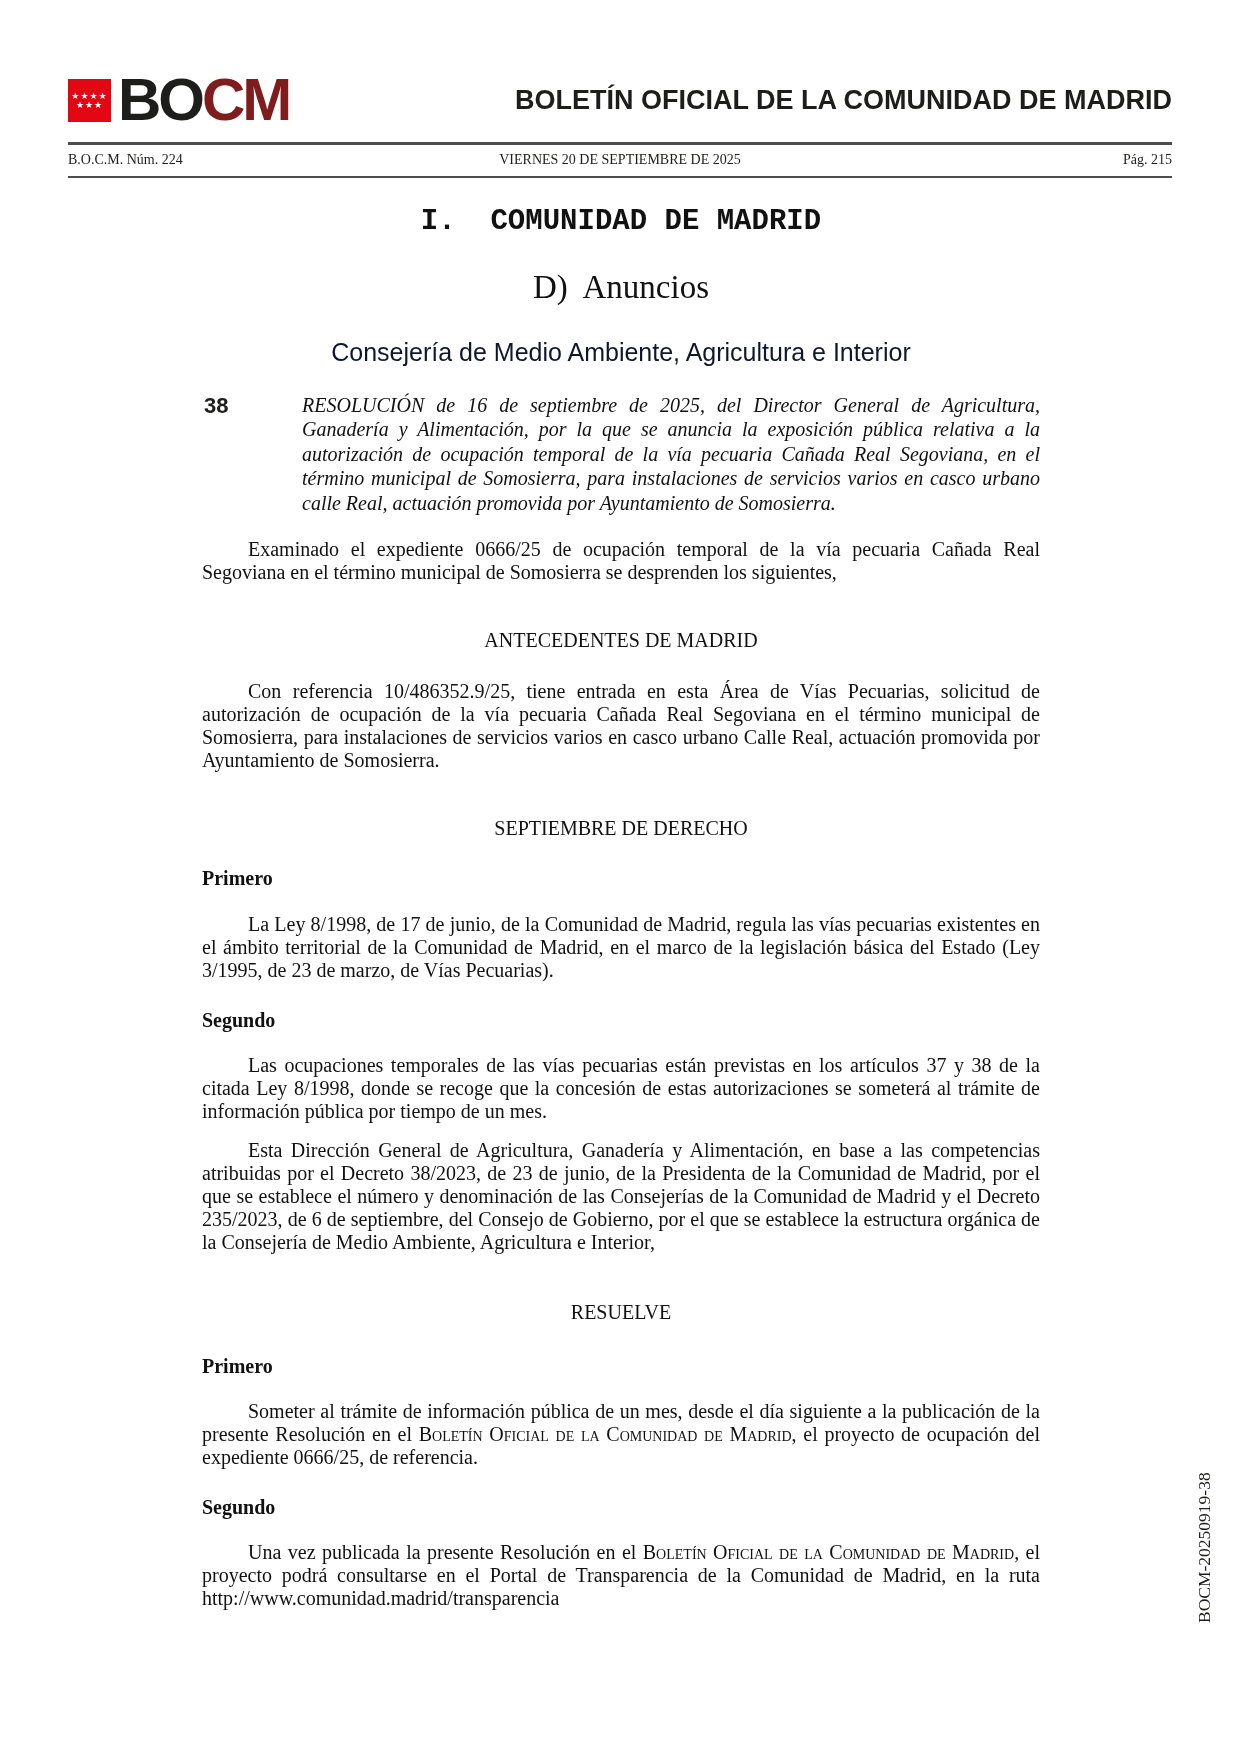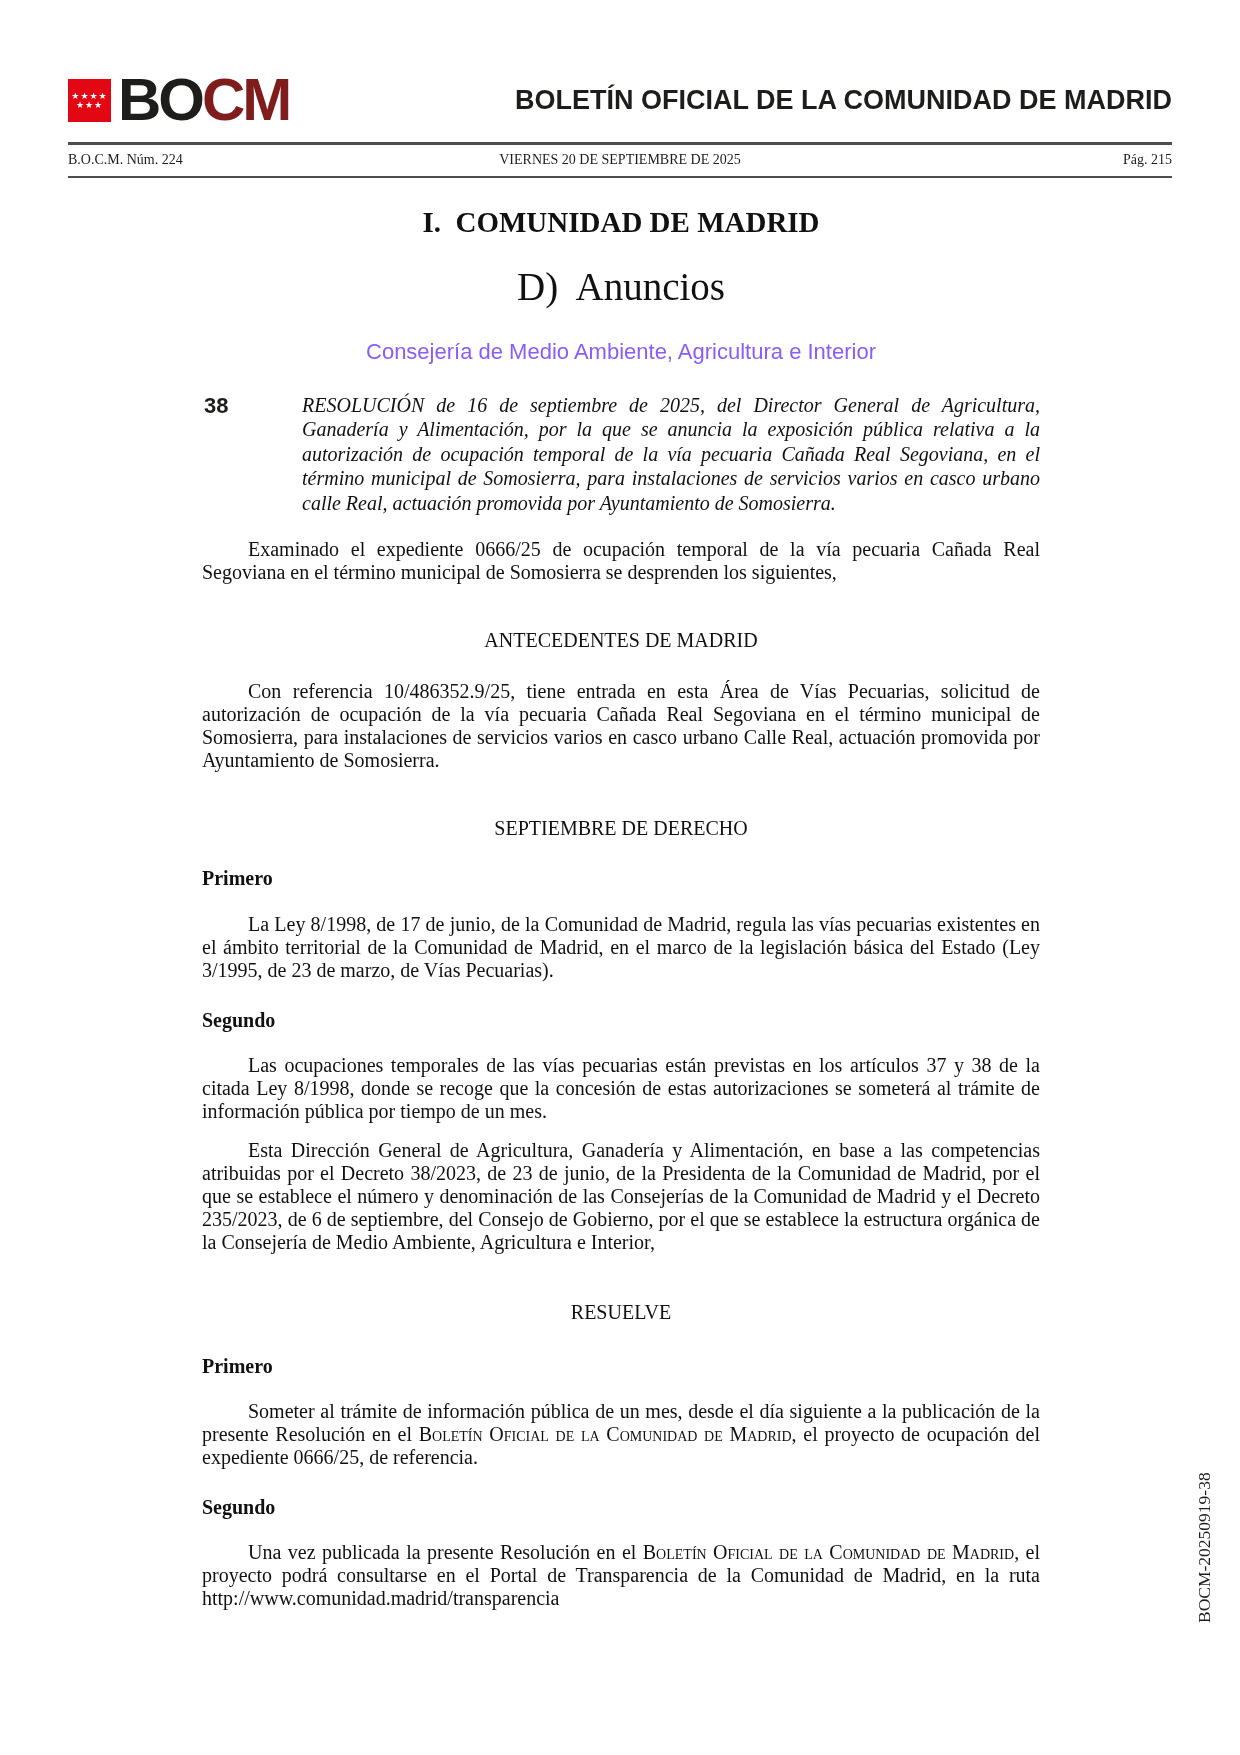--- a/index.html
+++ b/index.html
@@ -52,30 +52,30 @@
   .pageinfo .pi-center{ flex: 2; text-align: center; }
   .pageinfo .pi-right { flex: 1; text-align: right; }
 
   
   .content {
     position: absolute; top: 177px; left: 202px; width: 838px;
     font-size: 20px; line-height: 23px;
   }
   .title-1 {
     margin: 29px 0 1px 0; text-align: center; white-space: pre-wrap;
-    font-size: 29px; line-height: 32px; font-weight: bold;
+    font-size: 29px; line-height: 32px; font-weight: bold; font-family: Liberation Mono, monospace;
   }
   .title-2 {
     margin: 29px 0 0 0; text-align: center; white-space: pre-wrap;
-    font-size: 39px; line-height: 40px; font-weight: normal;
+    font-size: 33px; line-height: 40px; font-weight: normal;
   }
   .title-3 {
     margin: 30px 0 0 0; text-align: center;
     font-family: "Liberation Sans", "DejaVu Sans", sans-serif;
-    font-size: 22px; line-height: 30px; font-weight: normal; color: #8b5cf6;
+    font-size: 25px; line-height: 30px; font-weight: normal; color: #0f172a;
   }
   .article { position: relative; margin-top: 26px; }
   .article-number {
     position: absolute; left: 2px; top: 1px;
     font-family: "Liberation Sans", "DejaVu Sans", sans-serif;
     font-weight: bold; font-size: 22px; line-height: 24px; color: #1d1d1b;
   }
   .article-abstract {
     margin: 0 4px 0 100px; width: 738px;
     font-style: italic; font-size: 20px; line-height: 24.4px;

